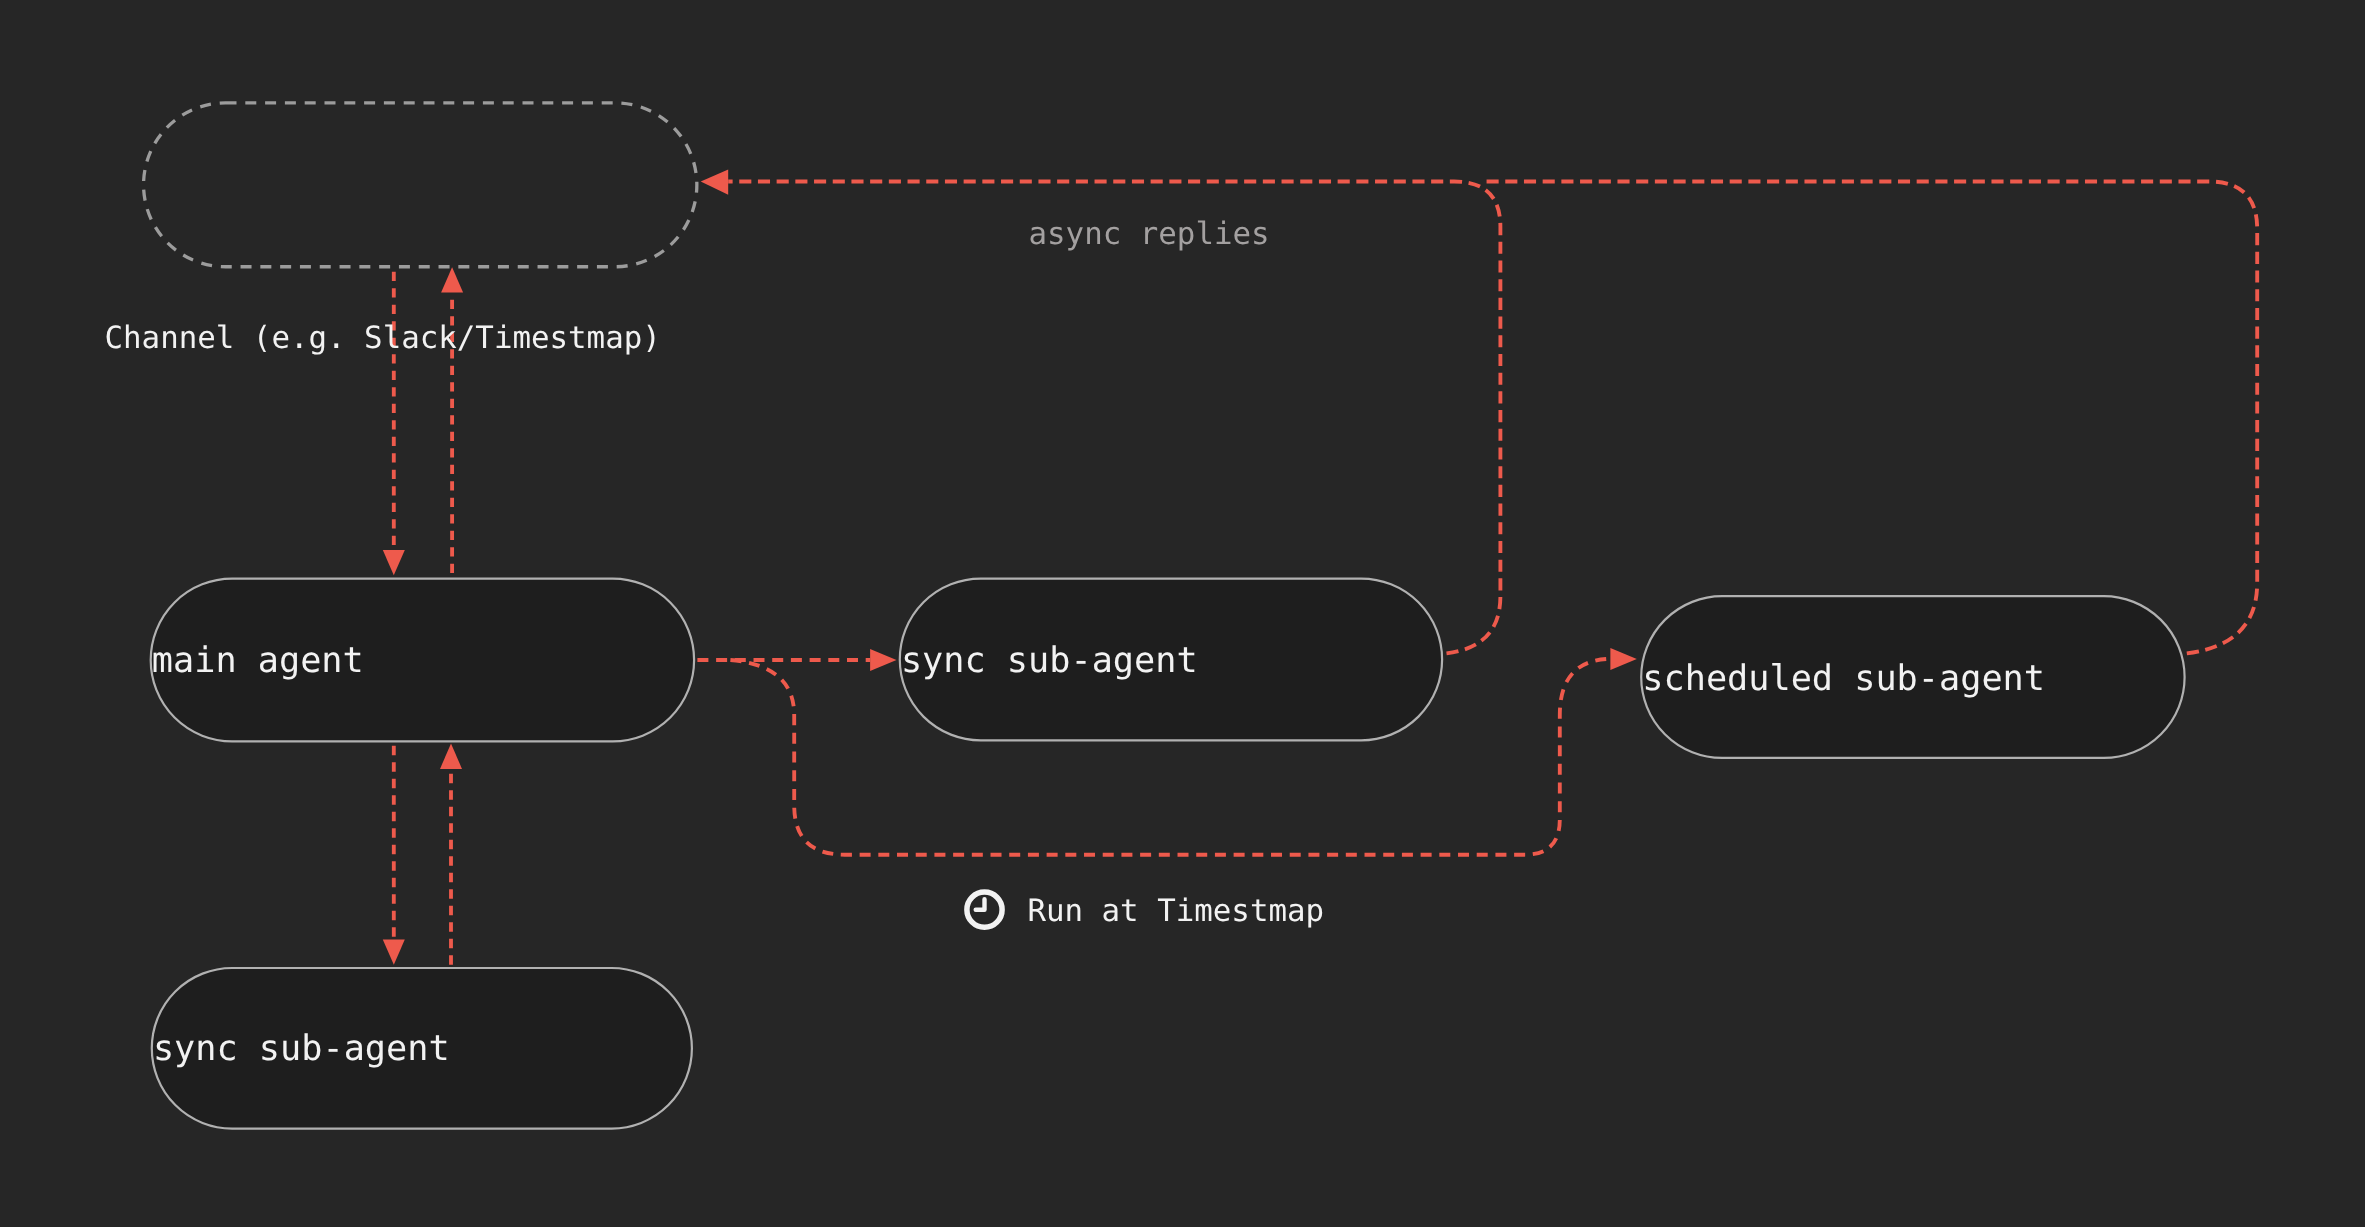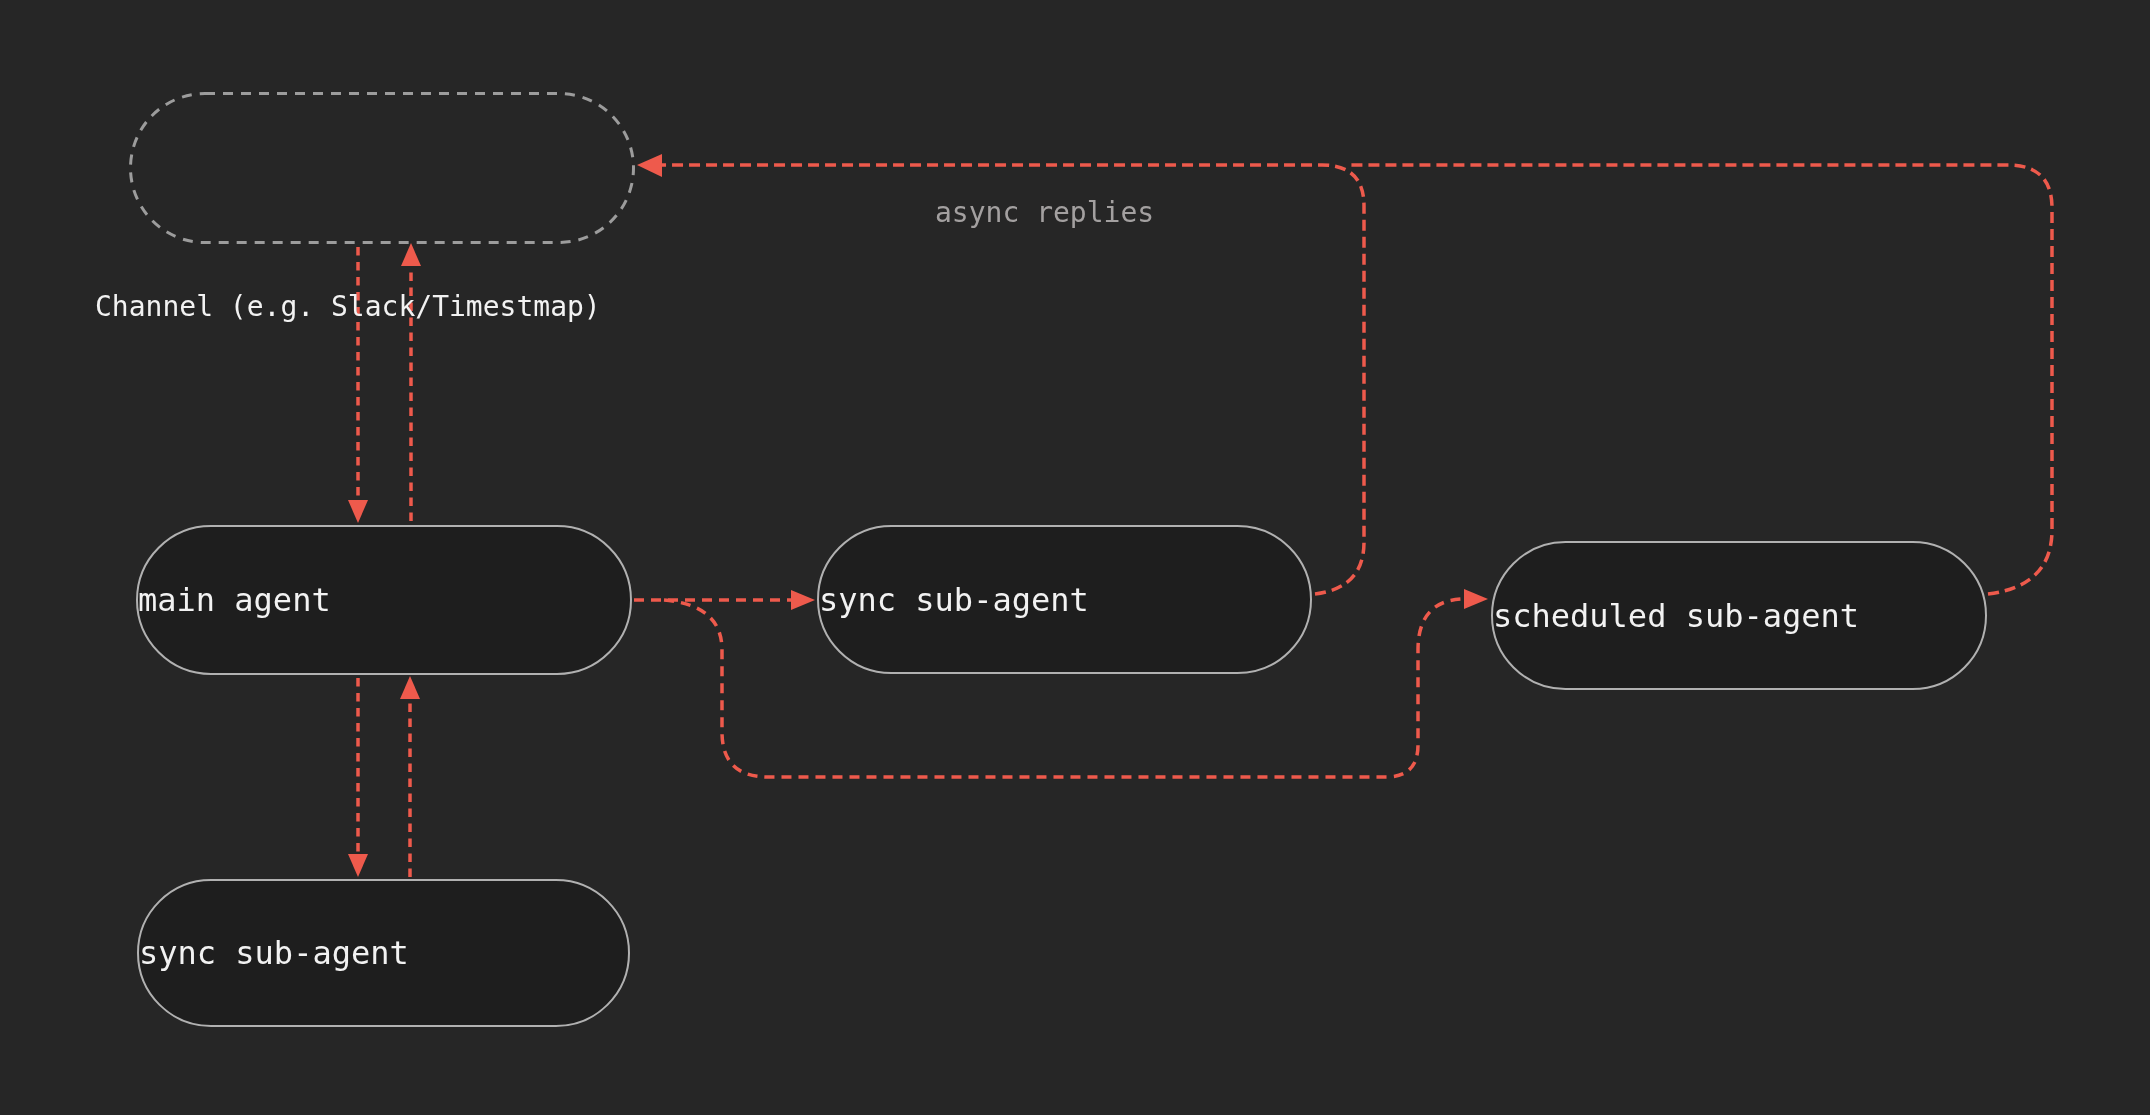--- a/index.html
+++ b/index.html
@@ -89,14 +89,21 @@
     <span>scheduled sub-agent</span>
   </div>
   <div class="node" id="node-sync-bottom">
     <span>sync sub-agent</span>
   </div>
 
   <div class="caption" id="channel-caption">Channel (e.g. Slack/Timestmap)</div>
 
   <div class="caption" id="async-replies-label">async replies</div>
 
+  <div class="caption" id="run-at-label">
+    <svg class="clock" width="42" height="42" viewBox="0 0 42 42">
+      <circle cx="21" cy="21" r="16" fill="none" stroke="var(--label-primary)" stroke-width="5"></circle>
+      <polyline points="21,11.5 21,21 13,21" fill="none" stroke="var(--label-primary)" stroke-width="4" stroke-linecap="round" stroke-linejoin="round"></polyline>
+    </svg>
+    <span>Run at Timestmap</span>
+  </div>
 
 </div>
 
 </body></html>

